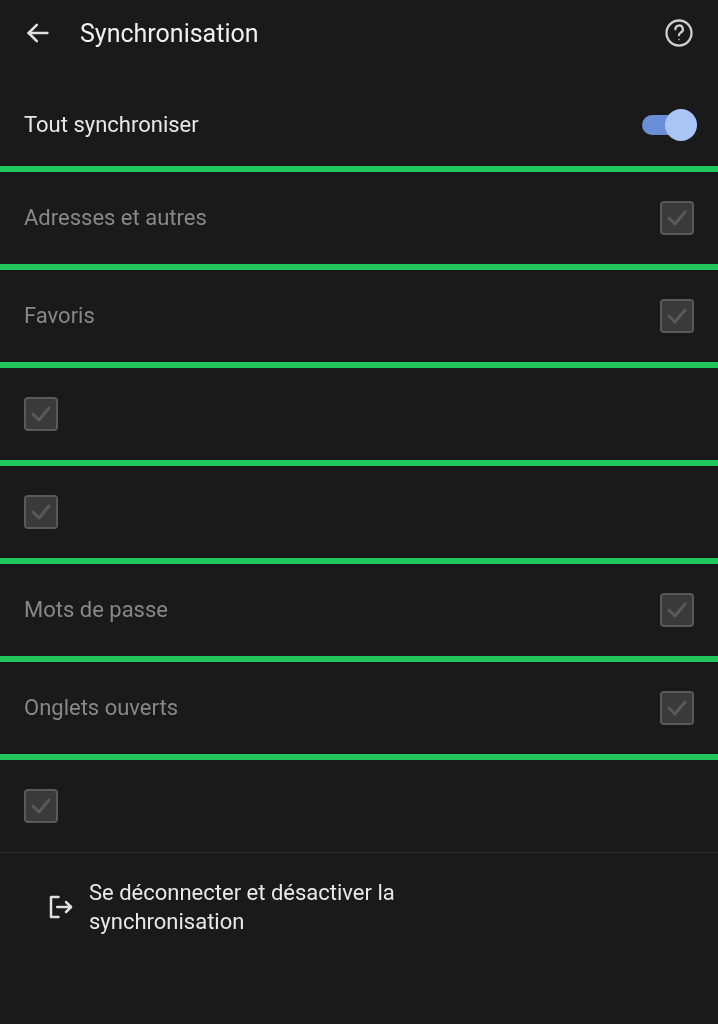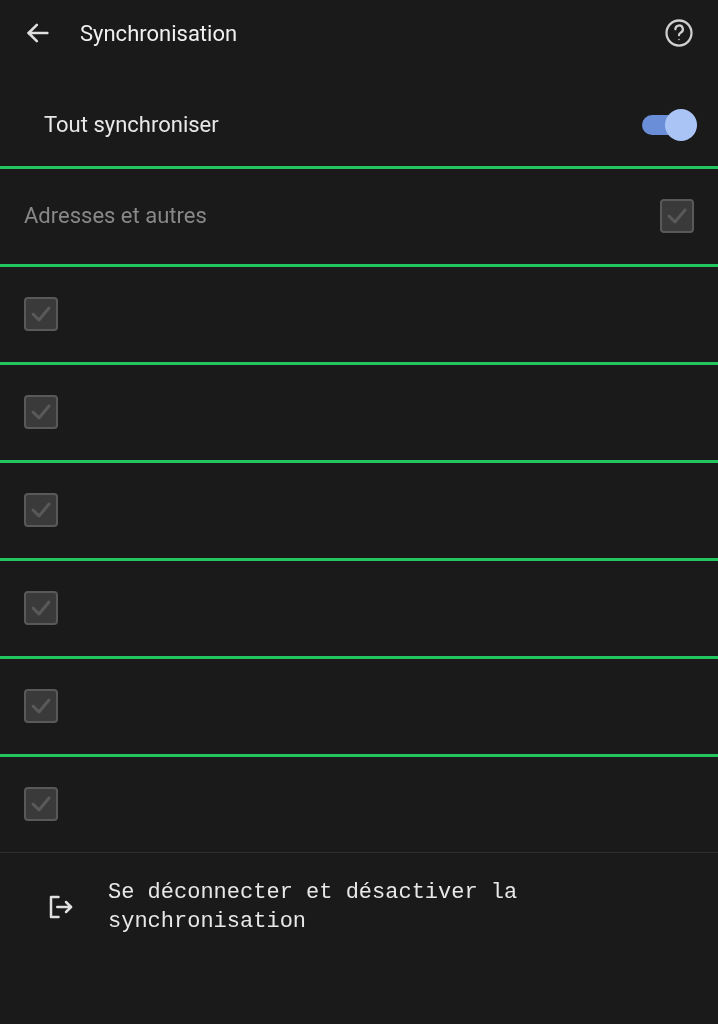--- a/index.html
+++ b/index.html
@@ -22,54 +22,53 @@
     gap: 28px;
   }
   .back-button {
     color: #e0e0e0;
     display: flex;
     align-items: center;
     justify-content: center;
     cursor: pointer;
   }
   .page-title {
-    font-size: 22px;
+    font-size: 25px;
     font-weight: 400;
     color: #f0f0f0;
     flex: 1;
   }
   .help-button {
     color: #d0d0d0;
     display: flex;
     align-items: center;
     justify-content: center;
     cursor: pointer;
   }
   .row {
     display: flex;
     align-items: center;
     padding: 26px 24px;
-    border-top: 3px solid #22c55e;
+    border-top: 6px solid #22c55e;
     min-height: 98px;
   }
   .row.master {
     border-top: none;
     padding-top: 44px;
     padding-bottom: 26px;
   }
   .row-label {
     font-size: 22px;
     color: #888;
     flex: 1;
     line-height: 1.35;
     padding-right: 20px;
   }
   .row.master .row-label {
     color: #e8e8e8;
-    margin-left: 20px;
   }
   .toggle {
     width: 52px;
     height: 20px;
     background: #6a8fd8;
     border-radius: 10px;
     position: relative;
     cursor: pointer;
   }
   .toggle::after {
@@ -92,23 +91,22 @@
     align-items: center;
     justify-content: center;
     color: #595959;
     cursor: pointer;
   }
   .signout-row {
     display: flex;
     align-items: center;
     padding: 22px 24px;
     border-top: 1px solid #2e2e2e;
-    gap: 32px;
+    gap: 13px;
     min-height: 110px;
-    font-family: Liberation Mono, monospace;
   }
   .signout-icon {
     color: #e0e0e0;
     margin-left: 22px;
     display: flex;
   }
   .signout-label {
     font-size: 22px;
     color: #e8e8e8;
     line-height: 1.35;
@@ -143,52 +141,55 @@
 <div class="row">
   <div class="row-label">Adresses et autres</div>
   <div class="checkbox">
     <svg width="24" height="24" viewBox="0 0 24 24" fill="none" stroke="currentColor" stroke-width="3" stroke-linecap="round" stroke-linejoin="round">
         <polyline points="4,12 10,18 20,6"></polyline>
       </svg>
   </div>
 </div>
 
 <div class="row">
-  <div class="checkbox">
-    <svg width="24" height="24" viewBox="0 0 24 24" fill="none" stroke="currentColor" stroke-width="3" stroke-linecap="round" stroke-linejoin="round">
-        <polyline points="4,12 10,18 20,6"></polyline>
-      </svg>
-  </div>
-</div>
-
-<div class="row">
-  <div class="checkbox">
-    <svg width="24" height="24" viewBox="0 0 24 24" fill="none" stroke="currentColor" stroke-width="3" stroke-linecap="round" stroke-linejoin="round">
-        <polyline points="4,12 10,18 20,6"></polyline>
-      </svg>
-  </div>
-</div>
-
-<div class="row">
-  <div class="checkbox">
-    <svg width="24" height="24" viewBox="0 0 24 24" fill="none" stroke="currentColor" stroke-width="3" stroke-linecap="round" stroke-linejoin="round">
-        <polyline points="4,12 10,18 20,6"></polyline>
-      </svg>
-  </div>
-</div>
-
-<div class="row">
-  <div class="checkbox">
-    <svg width="24" height="24" viewBox="0 0 24 24" fill="none" stroke="currentColor" stroke-width="3" stroke-linecap="round" stroke-linejoin="round">
-        <polyline points="4,12 10,18 20,6"></polyline>
-      </svg>
-  </div>
-</div>
-
-<div class="row">
+  <div class="row-label">Favoris</div>
+  <div class="checkbox">
+    <svg width="24" height="24" viewBox="0 0 24 24" fill="none" stroke="currentColor" stroke-width="3" stroke-linecap="round" stroke-linejoin="round">
+        <polyline points="4,12 10,18 20,6"></polyline>
+      </svg>
+  </div>
+</div>
+
+<div class="row">
+  <div class="checkbox">
+    <svg width="24" height="24" viewBox="0 0 24 24" fill="none" stroke="currentColor" stroke-width="3" stroke-linecap="round" stroke-linejoin="round">
+        <polyline points="4,12 10,18 20,6"></polyline>
+      </svg>
+  </div>
+</div>
+
+<div class="row">
+  <div class="checkbox">
+    <svg width="24" height="24" viewBox="0 0 24 24" fill="none" stroke="currentColor" stroke-width="3" stroke-linecap="round" stroke-linejoin="round">
+        <polyline points="4,12 10,18 20,6"></polyline>
+      </svg>
+  </div>
+</div>
+
+<div class="row">
+  <div class="row-label">Mots de passe</div>
+  <div class="checkbox">
+    <svg width="24" height="24" viewBox="0 0 24 24" fill="none" stroke="currentColor" stroke-width="3" stroke-linecap="round" stroke-linejoin="round">
+        <polyline points="4,12 10,18 20,6"></polyline>
+      </svg>
+  </div>
+</div>
+
+<div class="row">
+  <div class="row-label">Onglets ouverts</div>
   <div class="checkbox">
     <svg width="24" height="24" viewBox="0 0 24 24" fill="none" stroke="currentColor" stroke-width="3" stroke-linecap="round" stroke-linejoin="round">
         <polyline points="4,12 10,18 20,6"></polyline>
       </svg>
   </div>
 </div>
 
 <div class="row">
   <div class="checkbox">
     <svg width="24" height="24" viewBox="0 0 24 24" fill="none" stroke="currentColor" stroke-width="3" stroke-linecap="round" stroke-linejoin="round">

